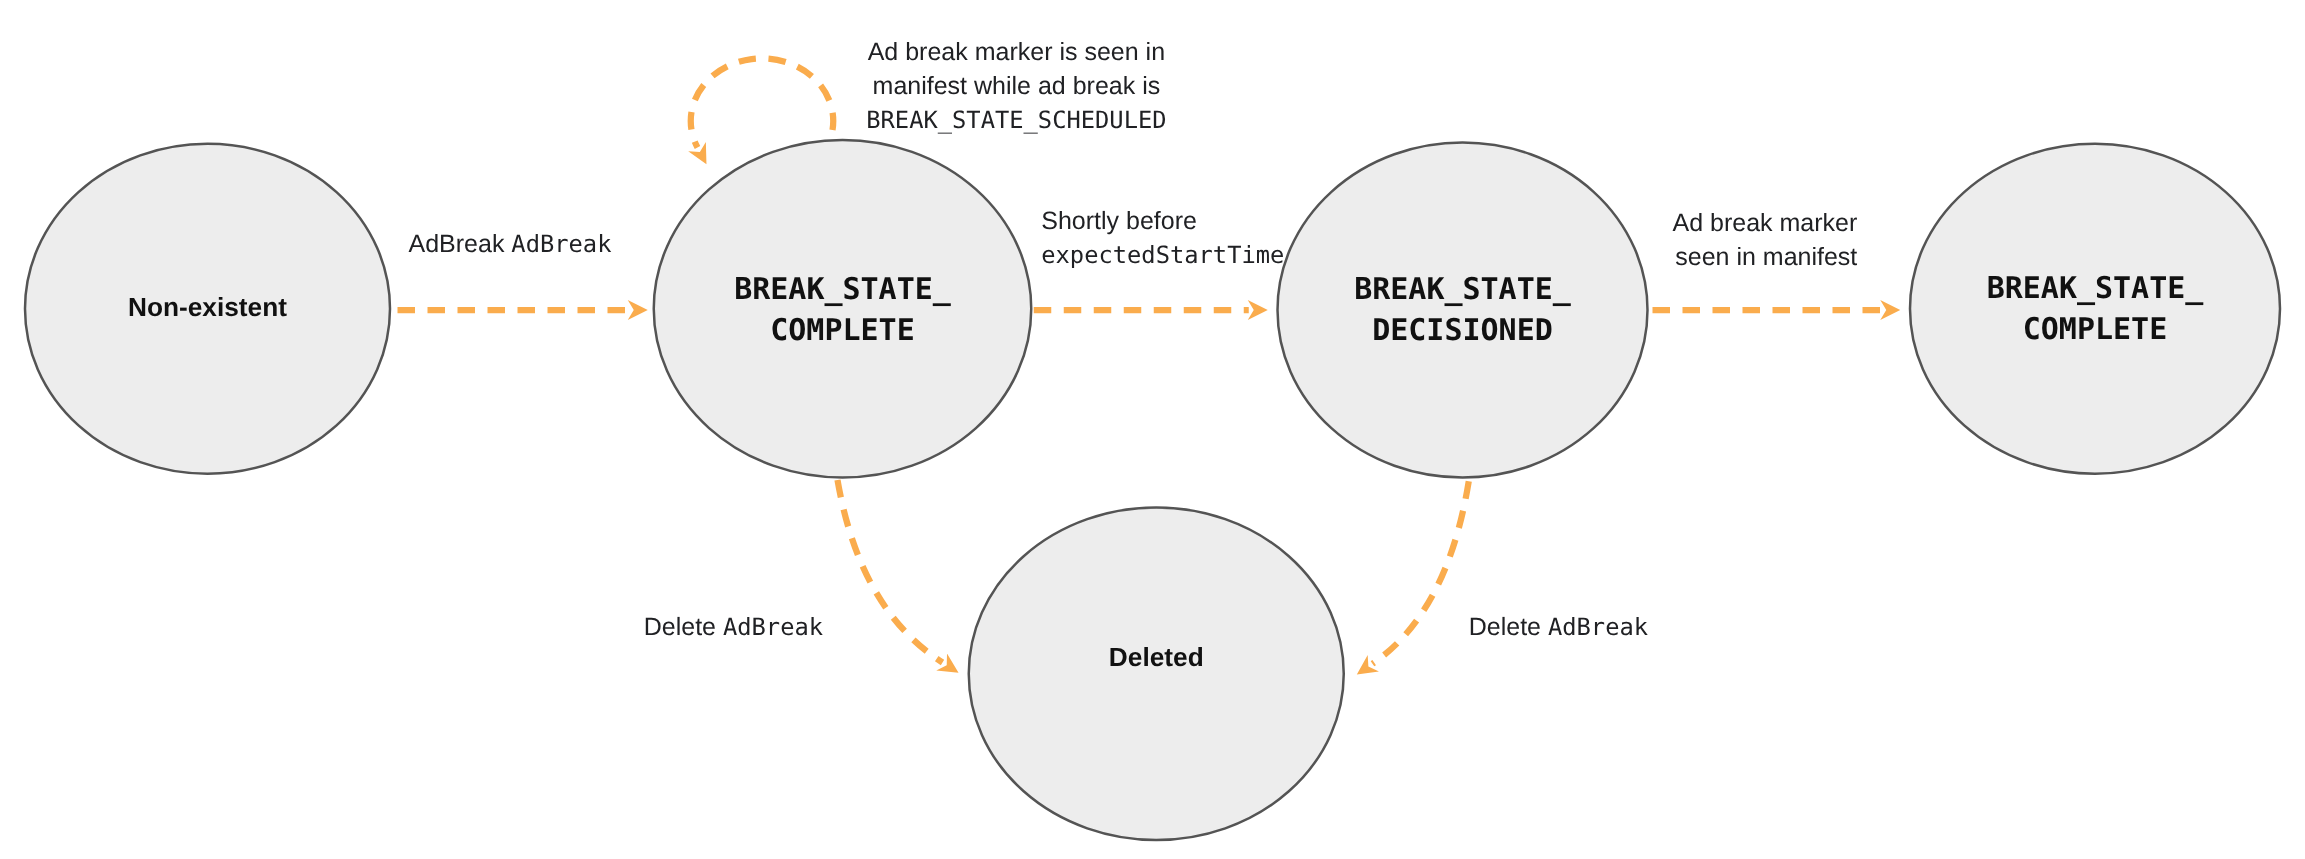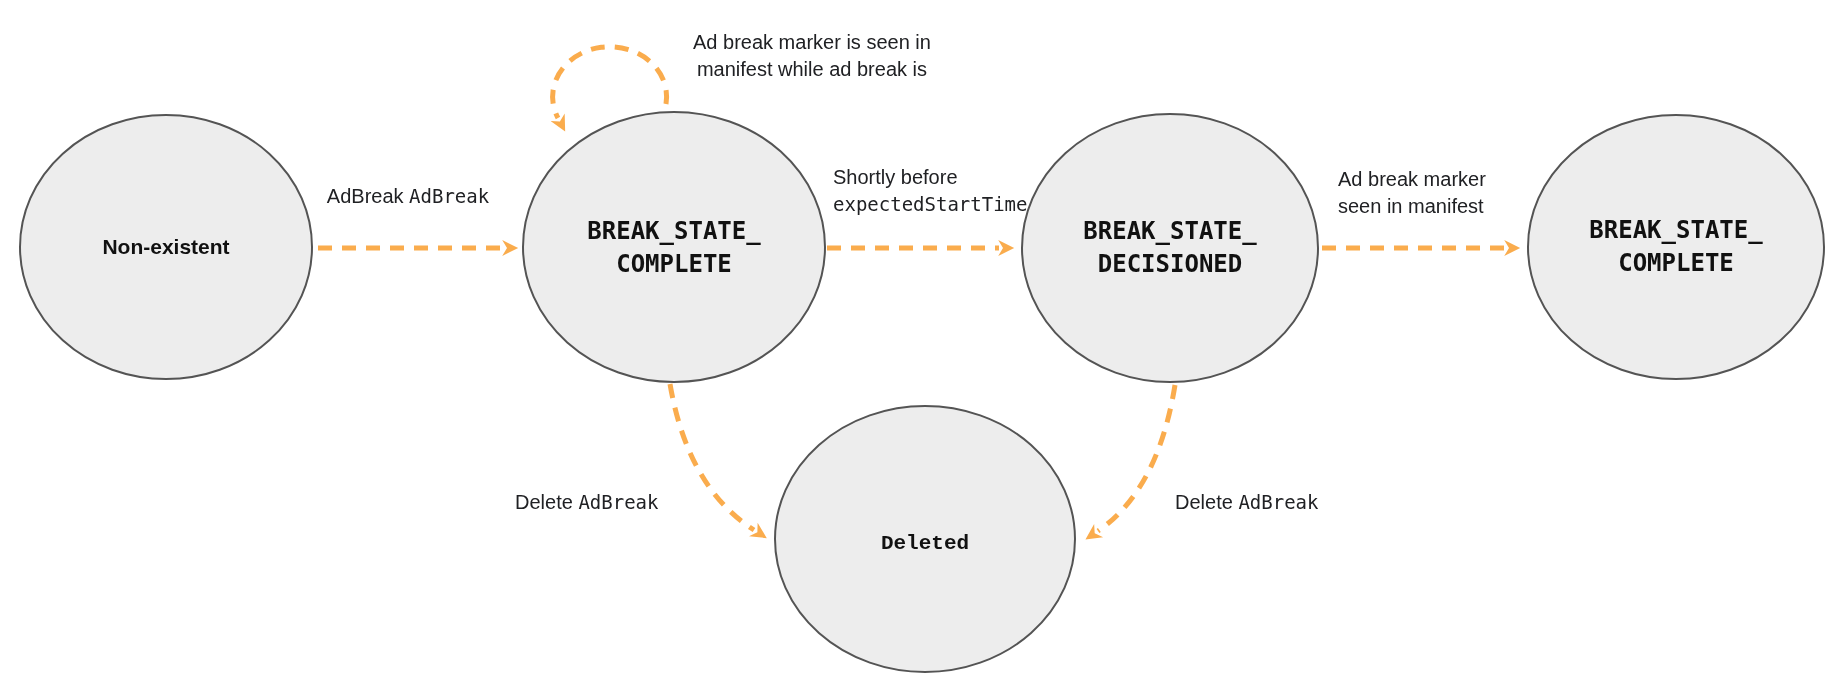--- a/index.html
+++ b/index.html
@@ -87,35 +87,36 @@
   <div class="node-label mono" style="left:1170px; top:248px;">
     <div>BREAK_STATE_</div>
     <div>DECISIONED</div>
   </div>
 
   <div class="node-label mono" style="left:1676px; top:247px;">
     <div>BREAK_STATE_</div>
     <div>COMPLETE</div>
   </div>
 
-  <div class="node-label sans" style="left:925px; top:543px;font-family:Liberation Mono, monospace;">Deleted</div>
+  <div class="node-label sans" style="left:925px; top:527px;">Deleted</div>
 
   <div class="edge-label centered" style="left:408px; top:196px;"><span>AdBreak </span><span class="code">AdBreak</span></div>
 
   <div class="edge-label" style="left:693px; top:29px; text-align:center;">
     <div>Ad break marker is seen in</div>
     <div>manifest while ad break is</div>
+    <div class="code">BREAK_STATE_SCHEDULED</div>
   </div>
 
   <div class="edge-label" style="left:833px; top:164px; text-align:left;">
     <div>Shortly before</div>
     <div class="code">expectedStartTime</div>
   </div>
 
-  <div class="edge-label" style="left:1338px; top:166px; text-align:left;">
+  <div class="edge-label" style="left:1338px; top:166px; text-align:right;">
     <div>Ad break marker</div>
     <div>seen in manifest</div>
   </div>
 
   <div class="edge-label" style="left:515px; top:489px;"><span>Delete </span><span class="code">AdBreak</span></div>
 
   <div class="edge-label" style="left:1175px; top:489px;"><span>Delete </span><span class="code">AdBreak</span></div>
 
 </div>
 

